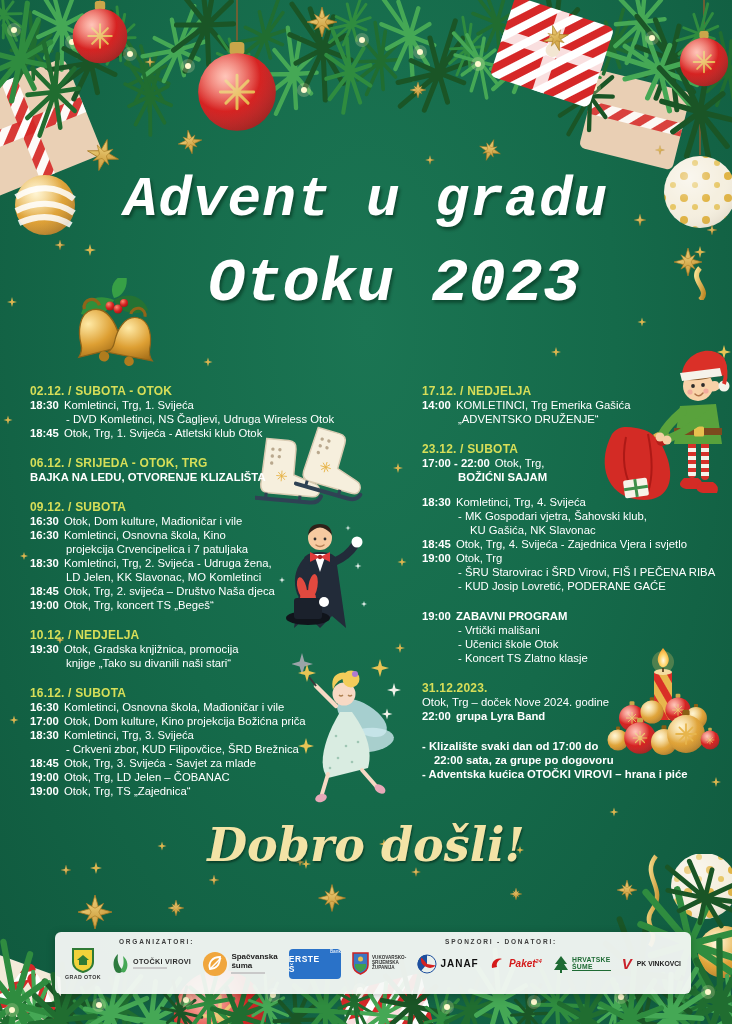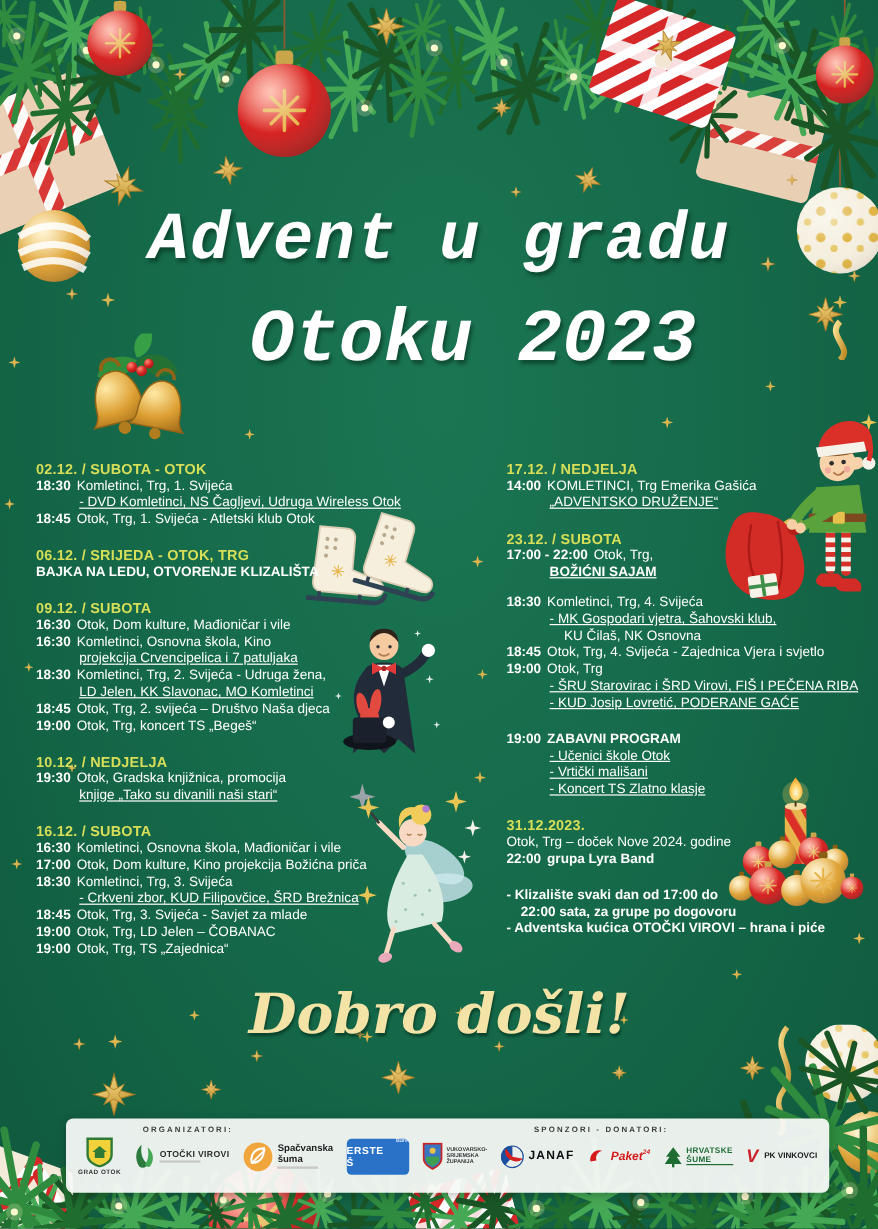--- a/index.html
+++ b/index.html
@@ -20,21 +20,21 @@
     font-family:"DejaVu Serif",serif;font-style:italic;font-weight:bold;font-size:46px;
     color:#f3e3a6;text-shadow:1px 2px 2px rgba(0,30,15,.5);}
   .col{position:absolute;top:384px;z-index:5;color:#fff;font-size:11.3px;line-height:14px;}
   .col.left{left:30px;width:352px;}
   .col.right{left:422px;width:308px;}
   .section{margin-bottom:16px;}
   .heading{color:#d7de58;font-weight:bold;font-size:12px;letter-spacing:.2px;}
   .line{display:flex;white-space:nowrap;}
   .line .time{font-weight:bold;margin-right:5px;flex:0 0 auto;}
   .line.bold .txt{font-weight:bold;}
-  .line.ind-time{padding-left:36px;text-decoration:underline;}
+  .line.ind-time{padding-left:36px;}
   .line.ind-dash{padding-left:48px;}
   .line.ind-small{padding-left:12px;}
   .line.gap{margin-top:11px;}
   .footerbar{position:absolute;left:55px;top:932px;width:636px;height:62px;z-index:6;
     background:rgba(246,249,247,.94);border-radius:6px;box-shadow:0 2px 8px rgba(0,20,10,.25);}
   .grouplabel{position:absolute;top:6px;font-size:6.5px;font-weight:bold;letter-spacing:1.8px;color:#3c3c3c;}
   .grouplabel.org{left:64px;}
   .grouplabel.spon{left:390px;}
   .logos{position:absolute;top:15px;left:10px;right:10px;display:flex;align-items:center;justify-content:space-between;}
   .logo{display:flex;align-items:center;gap:3px;}
@@ -541,21 +541,21 @@
           <span class="txt">BOŽIĆNI SAJAM</span>
         </div>
         <div class="line gap">
           <span class="time">18:30</span>
           <span class="txt">Komletinci, Trg, 4. Svijeća</span>
         </div>
         <div class="line ind-time">
           <span class="txt">- MK Gospodari vjetra, Šahovski klub,</span>
         </div>
         <div class="line ind-dash">
-          <span class="txt">KU Čilaš, NK Osnovna</span>
+          <span class="txt">KU Gašića, NK Slavonac</span>
         </div>
         <div class="line">
           <span class="time">18:45</span>
           <span class="txt">Otok, Trg, 4. Svijeća - Zajednica Vjera i svjetlo</span>
         </div>
         <div class="line">
           <span class="time">19:00</span>
           <span class="txt">Otok, Trg</span>
         </div>
         <div class="line ind-time">
@@ -564,24 +564,24 @@
         <div class="line ind-time">
           <span class="txt">- KUD Josip Lovretić, PODERANE GAĆE</span>
         </div>
       </div>
       <div class="section">
         <div class="line bold">
           <span class="time">19:00</span>
           <span class="txt">ZABAVNI PROGRAM</span>
         </div>
         <div class="line ind-time">
+          <span class="txt">- Vrtički mališani</span>
+        </div>
+        <div class="line ind-time">
           <span class="txt">- Učenici škole Otok</span>
-        </div>
-        <div class="line ind-time">
-          <span class="txt">- Vrtički mališani</span>
         </div>
         <div class="line ind-time">
           <span class="txt">- Koncert TS Zlatno klasje</span>
         </div>
       </div>
       <div class="section">
         <div class="heading">31.12.2023.</div>
         <div class="line">
           <span class="txt">Otok, Trg – doček Nove 2024. godine</span>
         </div>

